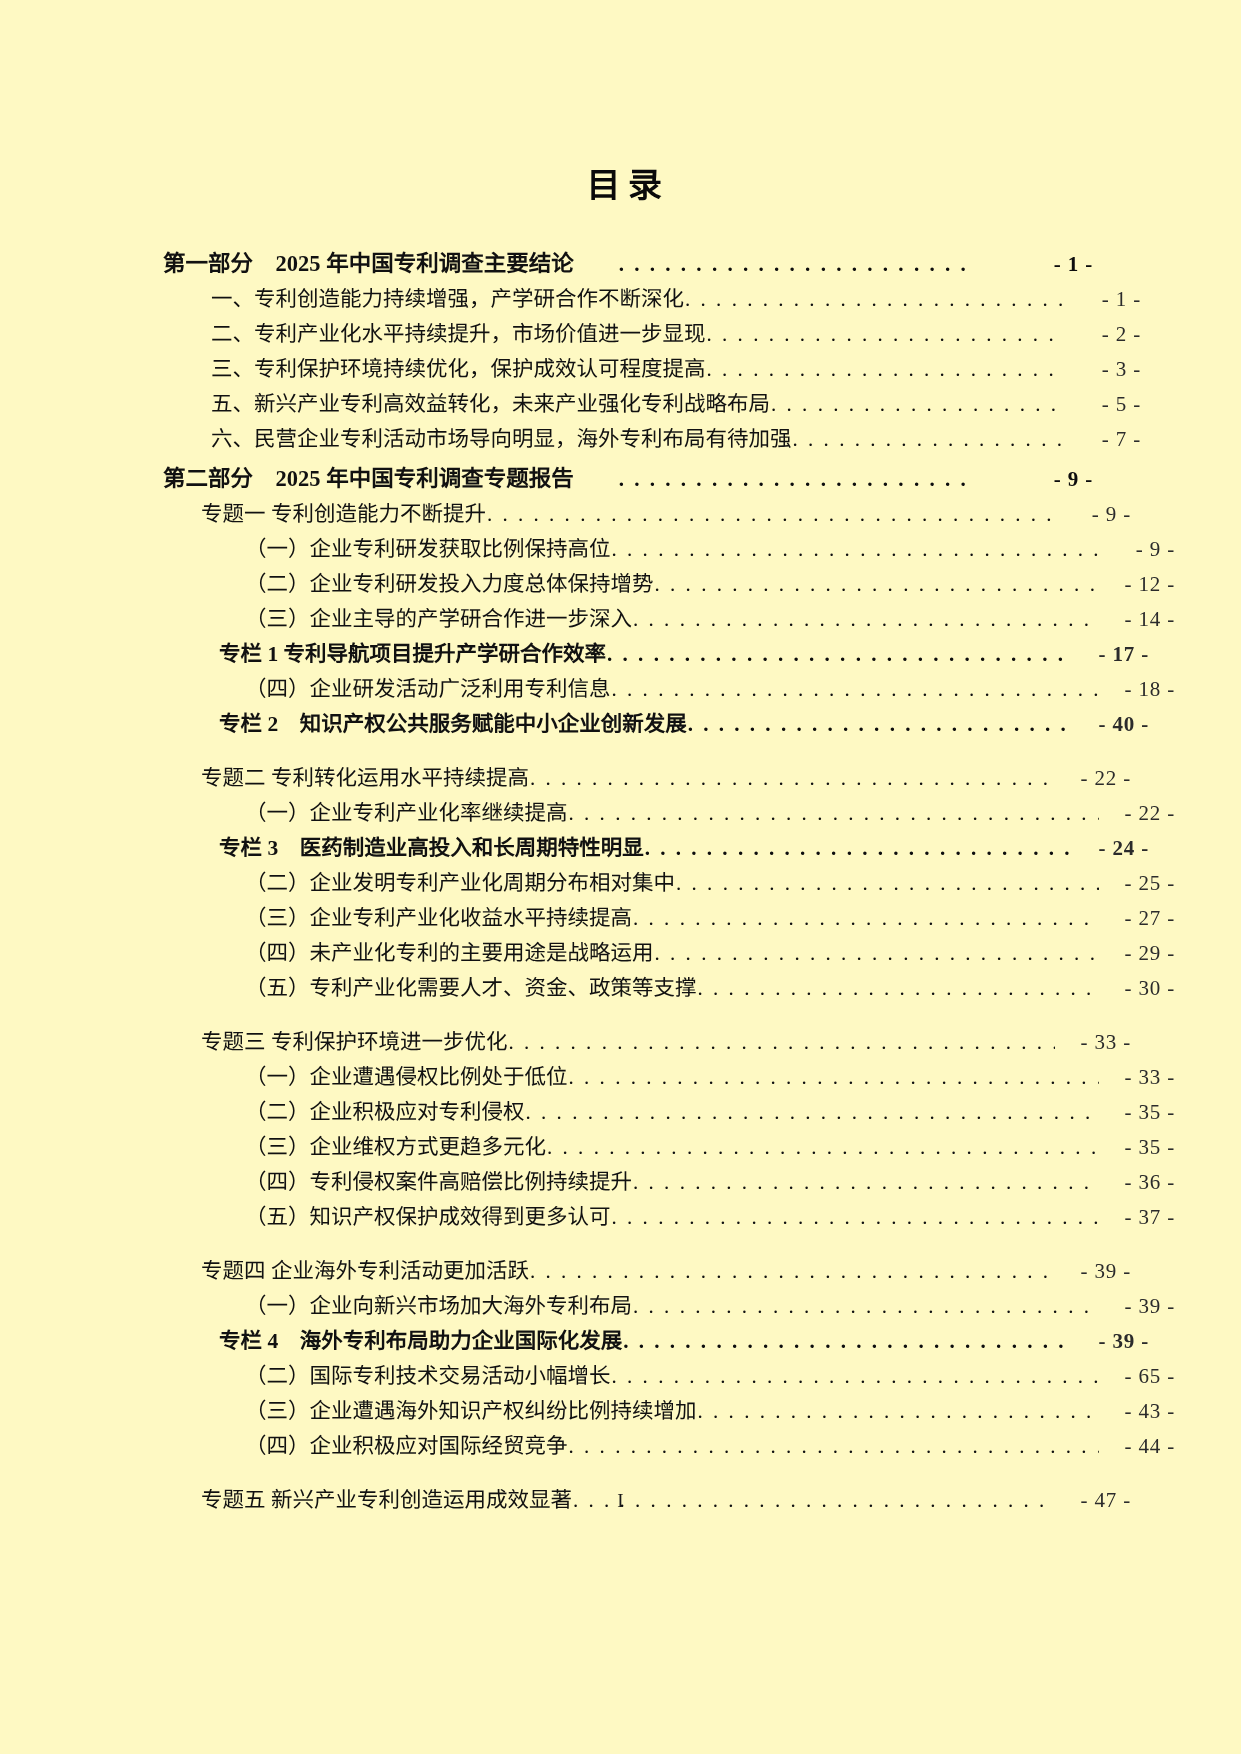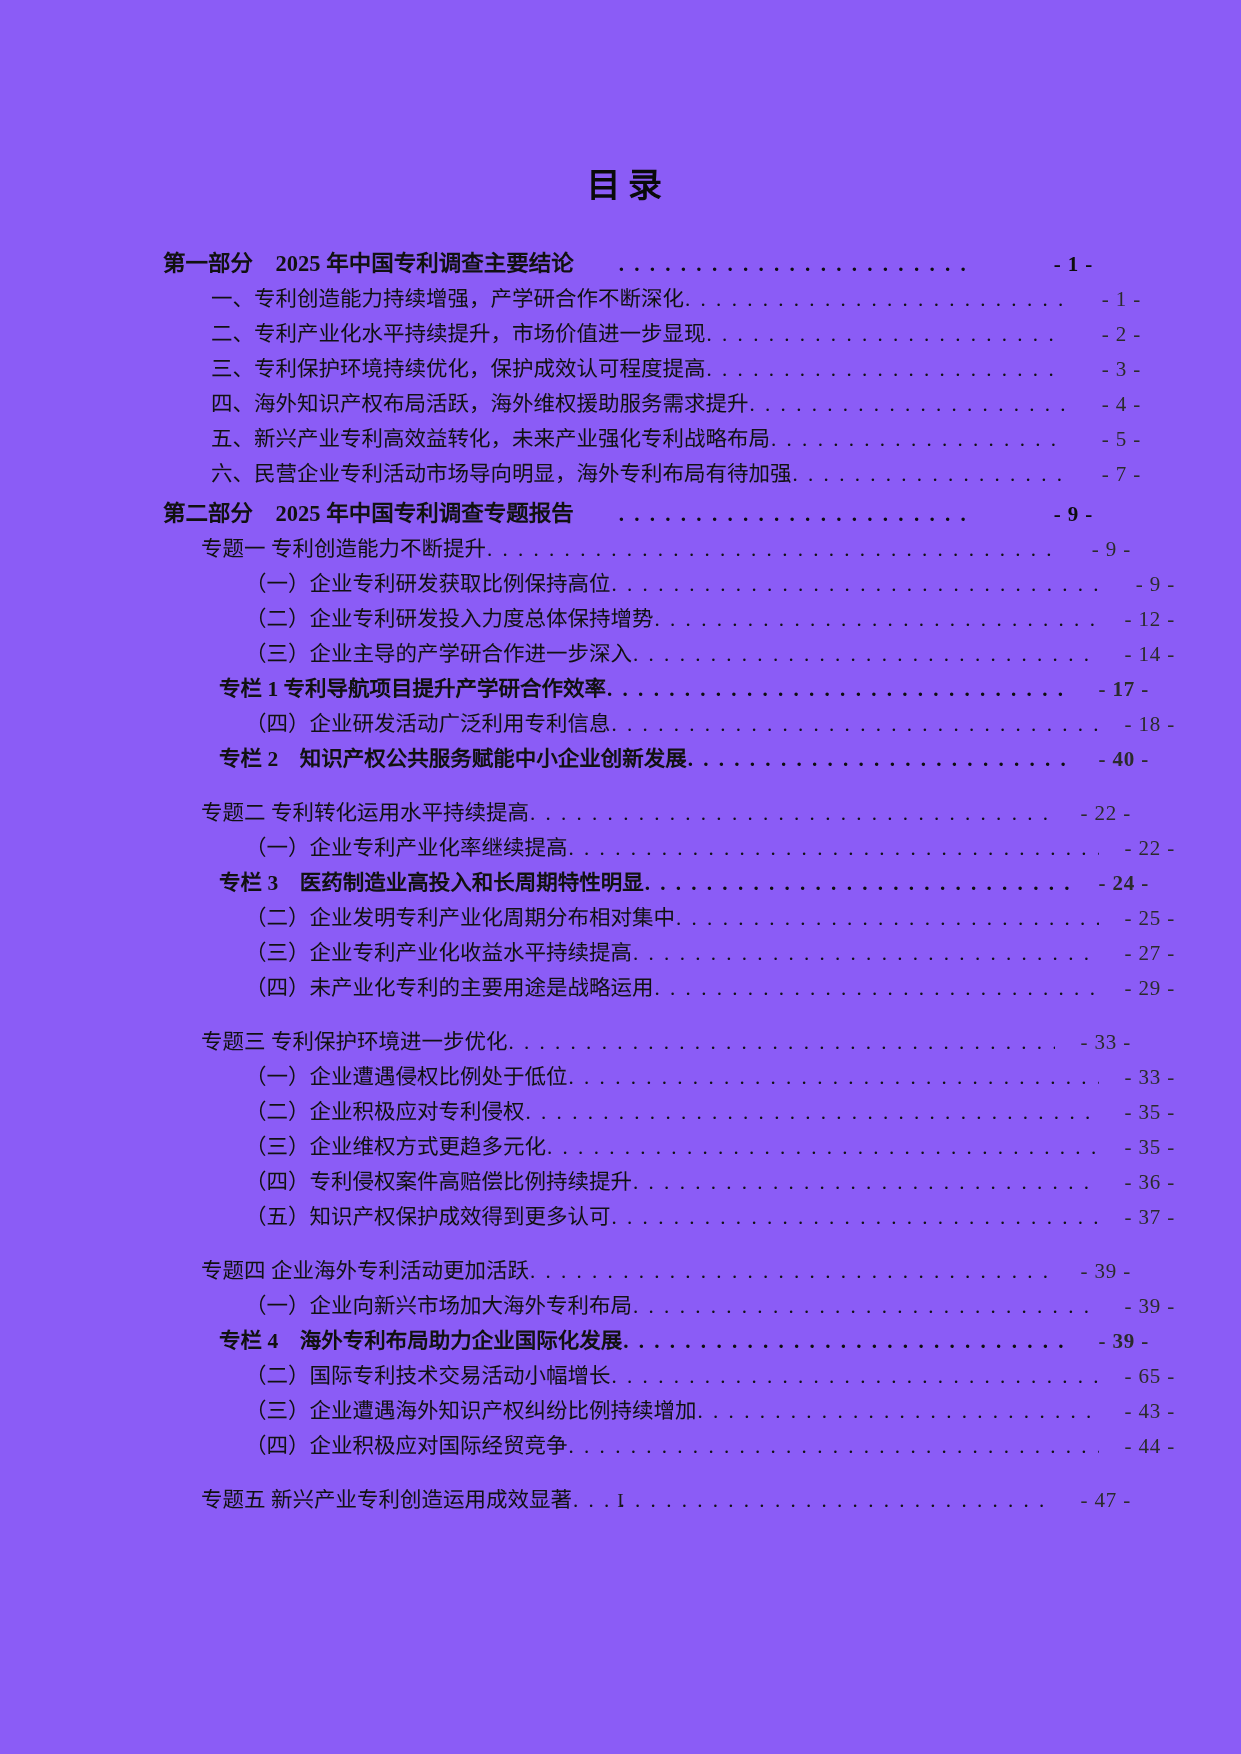--- a/index.html
+++ b/index.html
@@ -11,21 +11,21 @@
   body {
     font-family: "Liberation Serif", "DejaVu Serif", serif;
     color: #0d0d0d;
     -webkit-font-smoothing: antialiased;
   }
   .page {
     position: relative;
     width: 1241px;
     height: 1754px;
     margin: 0 auto;
-    background: #8b5cf6;
+    background: #fef9c3;
     box-sizing: border-box;
     overflow: hidden;
     padding-left: 42px;
   }
   .content {
     position: absolute;
     left: 163px;
     top: 0;
     width: 930px;
   }
@@ -139,25 +139,20 @@
           <span class="toc-label">二、专利产业化水平持续提升，市场价值进一步显现</span>
           <span class="toc-leader"></span>
           <span class="toc-page">- 2 -</span>
         </div>
         <div class="toc-row lvl-num">
           <span class="toc-label">三、专利保护环境持续优化，保护成效认可程度提高</span>
           <span class="toc-leader"></span>
           <span class="toc-page">- 3 -</span>
         </div>
         <div class="toc-row lvl-num">
-          <span class="toc-label">四、海外知识产权布局活跃，海外维权援助服务需求提升</span>
-          <span class="toc-leader"></span>
-          <span class="toc-page">- 4 -</span>
-        </div>
-        <div class="toc-row lvl-num">
           <span class="toc-label">五、新兴产业专利高效益转化，未来产业强化专利战略布局</span>
           <span class="toc-leader"></span>
           <span class="toc-page">- 5 -</span>
         </div>
         <div class="toc-row lvl-num">
           <span class="toc-label">六、民营企业专利活动市场导向明显，海外专利布局有待加强</span>
           <span class="toc-leader"></span>
           <span class="toc-page">- 7 -</span>
         </div>
         <div class="toc-row lvl-part">
@@ -223,20 +218,25 @@
         <div class="toc-row lvl-sub">
           <span class="toc-label">（三）企业专利产业化收益水平持续提高</span>
           <span class="toc-leader"></span>
           <span class="toc-page">- 27 -</span>
         </div>
         <div class="toc-row lvl-sub">
           <span class="toc-label">（四）未产业化专利的主要用途是战略运用</span>
           <span class="toc-leader"></span>
           <span class="toc-page">- 29 -</span>
         </div>
+        <div class="toc-row lvl-sub">
+          <span class="toc-label">（五）专利产业化需要人才、资金、政策等支撑</span>
+          <span class="toc-leader"></span>
+          <span class="toc-page">- 30 -</span>
+        </div>
         <div class="toc-row lvl-topic gap-before">
           <span class="toc-label">专题三 专利保护环境进一步优化</span>
           <span class="toc-leader"></span>
           <span class="toc-page">- 33 -</span>
         </div>
         <div class="toc-row lvl-sub">
           <span class="toc-label">（一）企业遭遇侵权比例处于低位</span>
           <span class="toc-leader"></span>
           <span class="toc-page">- 33 -</span>
         </div>

